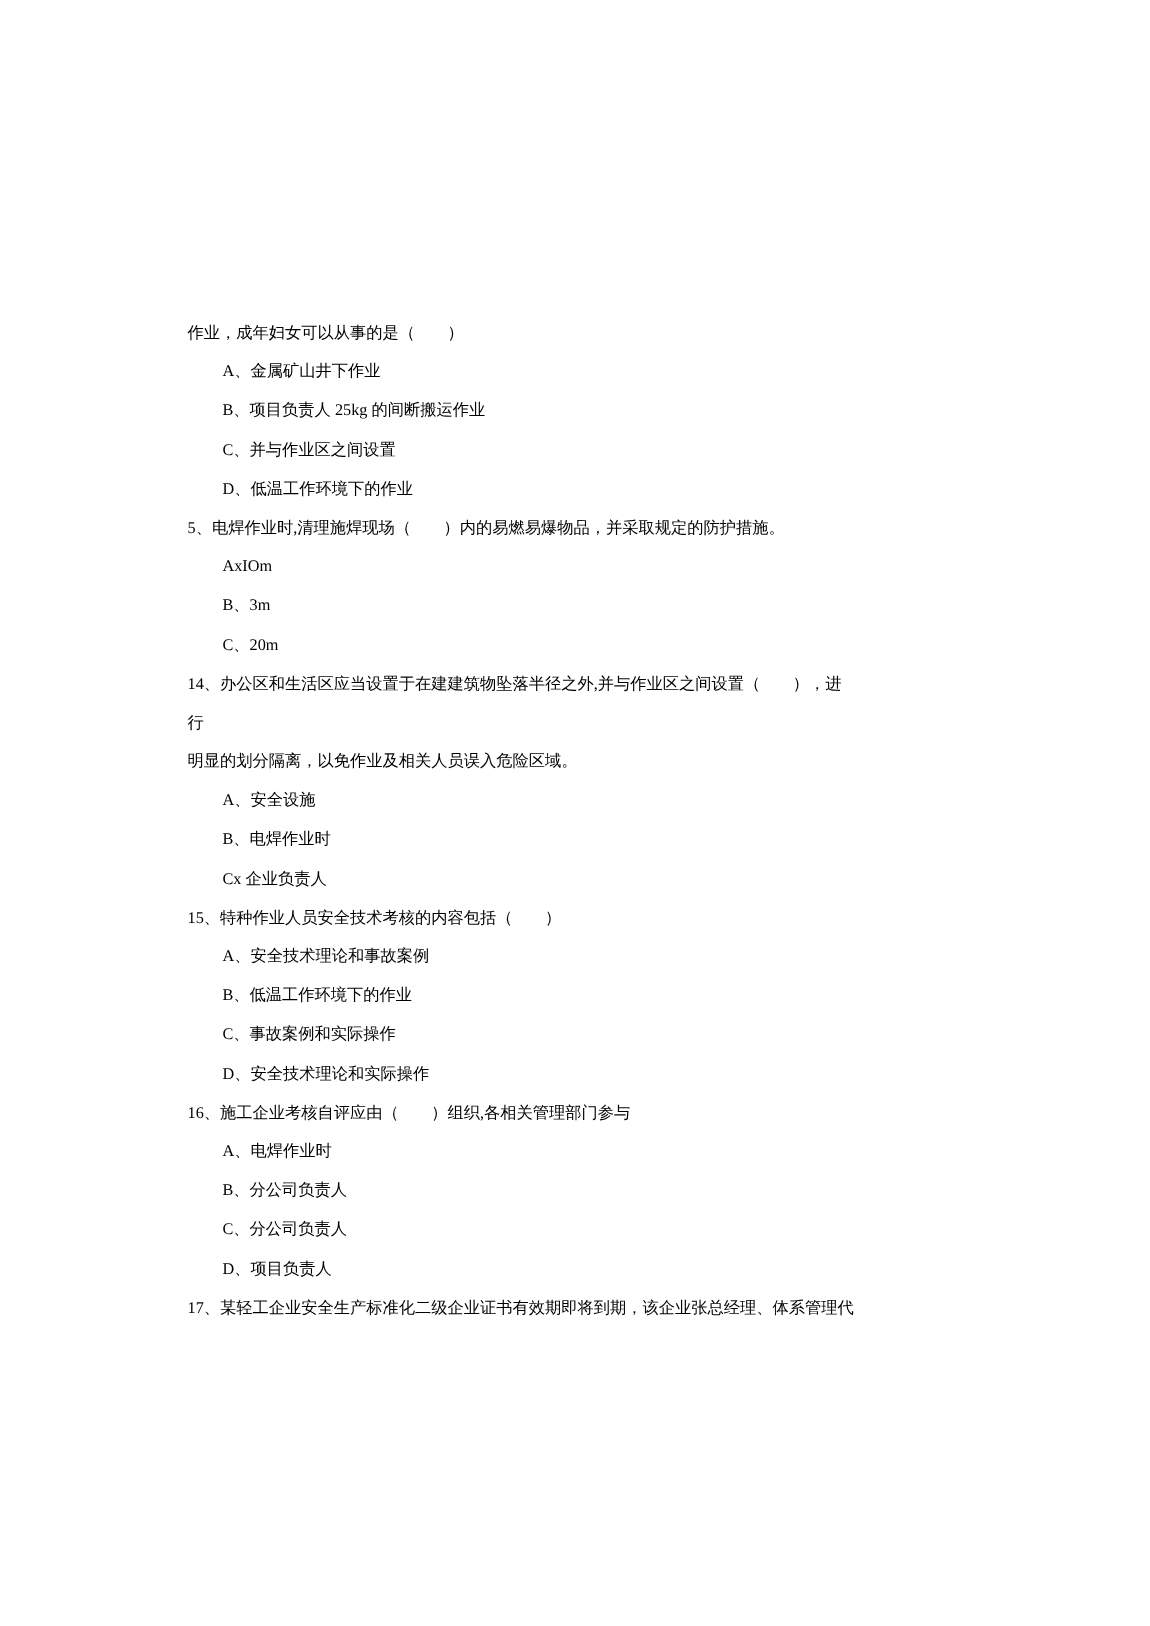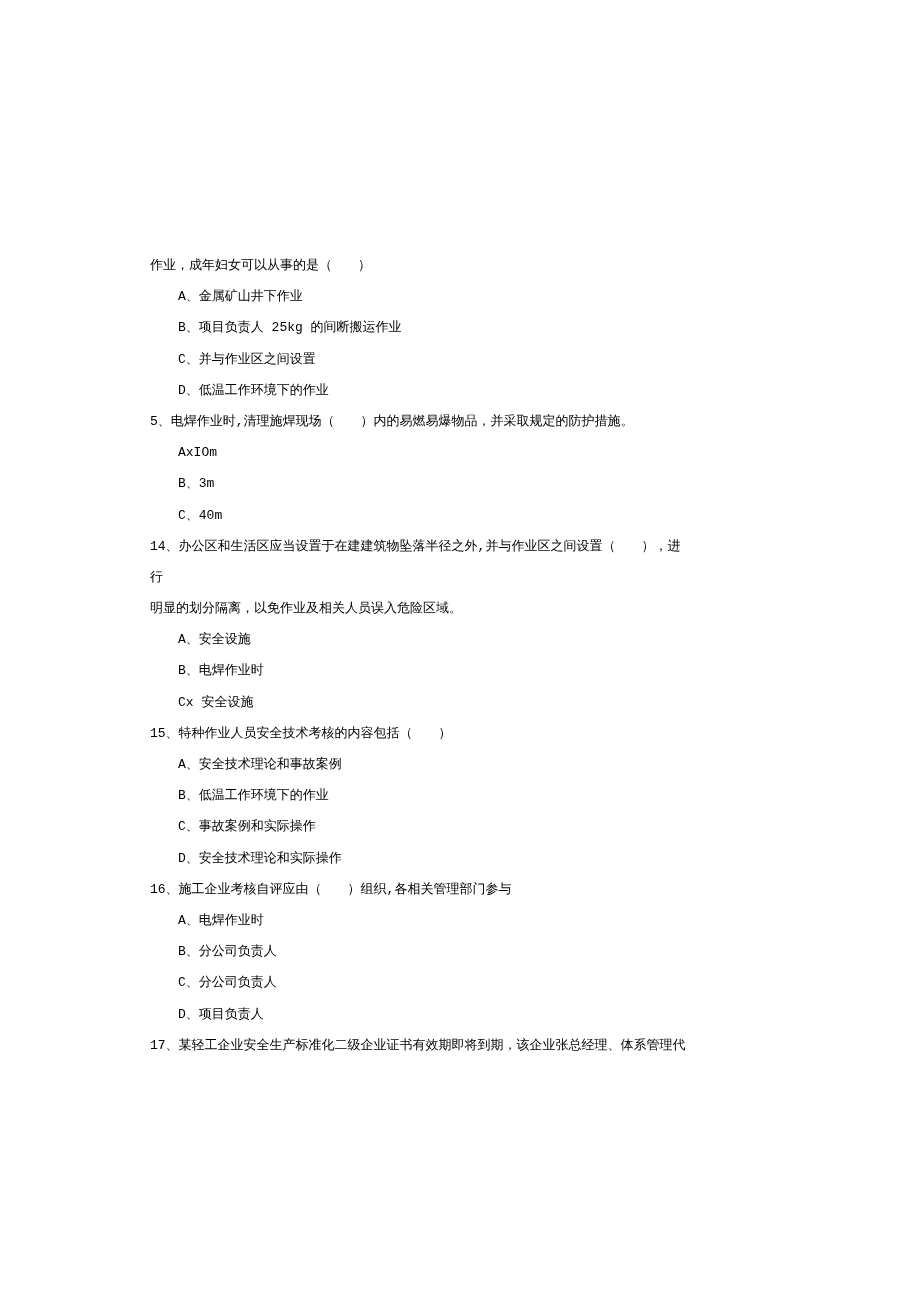--- a/index.html
+++ b/index.html
@@ -1,19 +1,18 @@
 <!DOCTYPE html>
 <html><head>
   <meta charset="utf-8">
   <style>
     * {
       margin: 0;
       padding: 0;
       box-sizing: border-box;
-      font-family: Liberation Mono, monospace;
     }
     body {
       width: 920px;
       height: 1301px;
       background: #ffffff;
       font-family: "SimSun", "宋体", serif;
       font-size: 13px;
       color: #000000;
       line-height: 2.4;
       padding: 250px 150px 50px 150px;
@@ -33,28 +32,28 @@
 
 <div class="line indent-0">作业，成年妇女可以从事的是（　　）</div>
 <div class="line indent-1">A、金属矿山井下作业</div>
 <div class="line indent-1">B、项目负责人 25kg 的间断搬运作业</div>
 <div class="line indent-1">C、并与作业区之间设置</div>
 <div class="line indent-1">D、低温工作环境下的作业</div>
 
 <div class="line indent-0">5、电焊作业时,清理施焊现场（　　）内的易燃易爆物品，并采取规定的防护措施。</div>
 <div class="line indent-1">AxIOm</div>
 <div class="line indent-1">B、3m</div>
-<div class="line indent-1">C、40m</div>
+<div class="line indent-1">C、20m</div>
 
 <div class="line indent-0">14、办公区和生活区应当设置于在建建筑物坠落半径之外,并与作业区之间设置（　　），进</div>
 <div class="line indent-0">行</div>
 <div class="line indent-0">明显的划分隔离，以免作业及相关人员误入危险区域。</div>
 <div class="line indent-1">A、安全设施</div>
 <div class="line indent-1">B、电焊作业时</div>
-<div class="line indent-1">Cx 安全设施</div>
+<div class="line indent-1">Cx 企业负责人</div>
 
 <div class="line indent-0">15、特种作业人员安全技术考核的内容包括（　　）</div>
 <div class="line indent-1">A、安全技术理论和事故案例</div>
 <div class="line indent-1">B、低温工作环境下的作业</div>
 <div class="line indent-1">C、事故案例和实际操作</div>
 <div class="line indent-1">D、安全技术理论和实际操作</div>
 
 <div class="line indent-0">16、施工企业考核自评应由（　　）组织,各相关管理部门参与</div>
 <div class="line indent-1">A、电焊作业时</div>
 <div class="line indent-1">B、分公司负责人</div>

